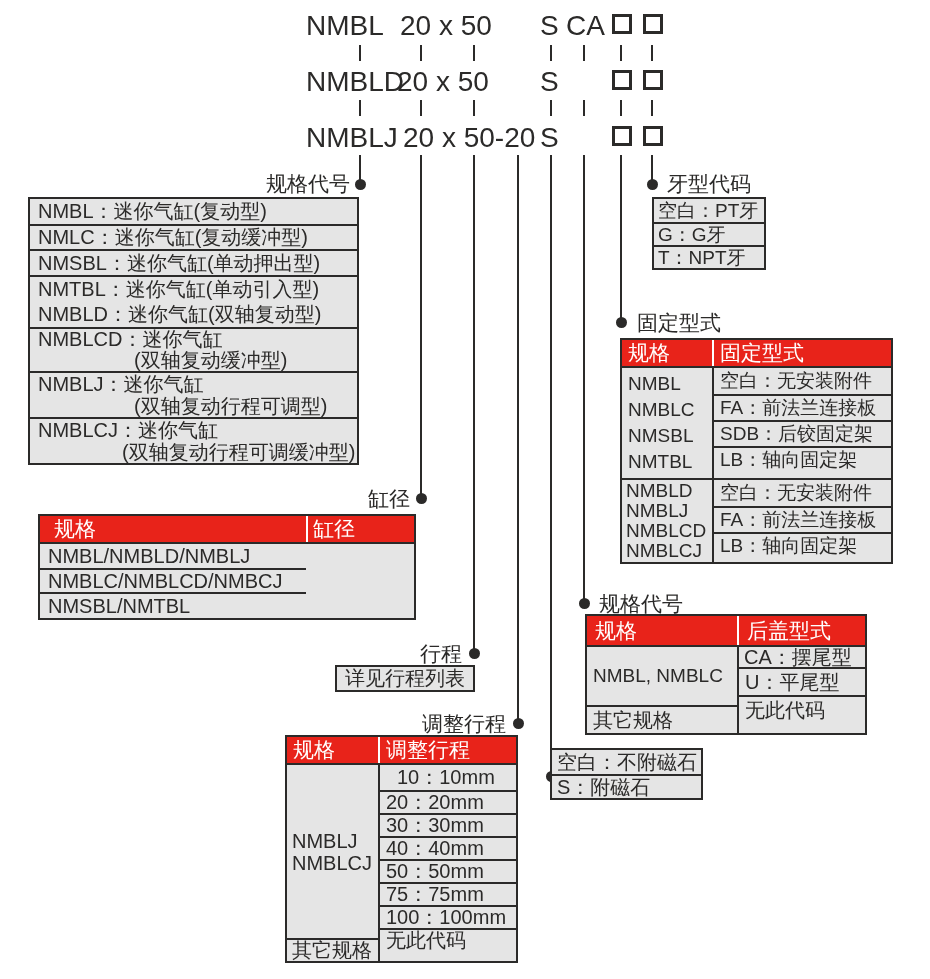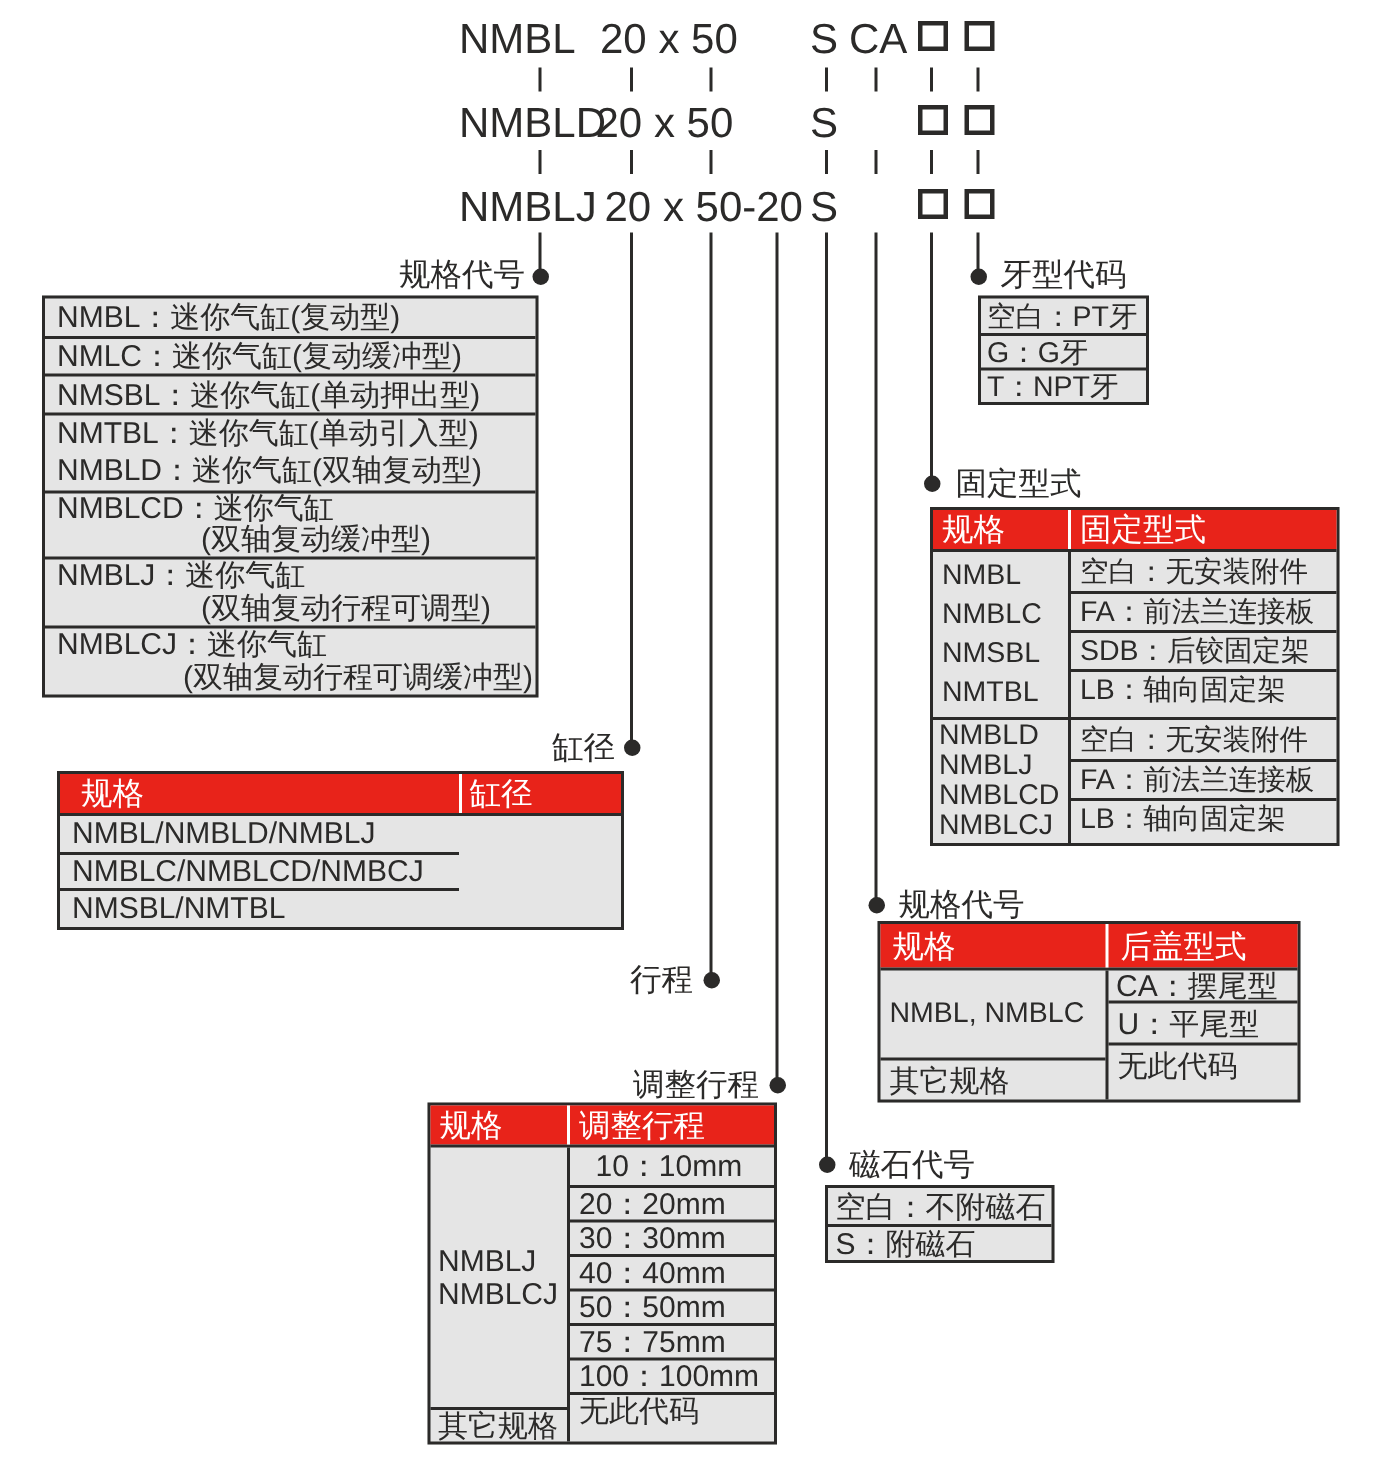--- a/index.html
+++ b/index.html
@@ -129,20 +129,21 @@
     </div>
     <div class="cols bt">
       <div style="width:266px">
         <div class="cell" style="height:24px">NMBL/NMBLD/NMBLJ</div>
         <div class="cell bt" style="height:24px">NMBLC/NMBLCD/NMBCJ</div>
         <div class="cell bt" style="height:26px">NMSBL/NMTBL</div>
       </div>
     </div>
   </div>
 
+  <div class="tbl note" style="left:335px;top:665px;width:140px;height:27px">详见行程列表</div>
 
   <div class="tbl" style="left:285px;top:735px;width:233px">
     <div class="hdr" style="height:26px">
       <div class="hcell" style="width:91px;padding-left:6px">规格</div>
       <div class="hcell wdiv" style="flex:1;padding-left:6px">调整行程</div>
     </div>
     <div class="cols bt">
       <div style="width:91px">
         <div class="vcenter" style="height:173px;padding-left:5px">
           <div class="ln" style="line-height:22px">NMBLJ</div>
@@ -156,21 +157,21 @@
         <div class="cell bt" style="height:23px;padding-left:6px">30：30mm</div>
         <div class="cell bt" style="height:23px;padding-left:6px">40：40mm</div>
         <div class="cell bt" style="height:23px;padding-left:6px">50：50mm</div>
         <div class="cell bt" style="height:23px;padding-left:6px">75：75mm</div>
         <div class="cell bt" style="height:23px;padding-left:6px">100：100mm</div>
         <div class="cell bt" style="height:23px;padding-left:6px">无此代码</div>
       </div>
     </div>
   </div>
 
-  <div class="tbl" style="left:550px;top:790px;width:153px">
+  <div class="tbl" style="left:550px;top:748px;width:153px">
     <div class="cell" style="height:24px;padding-left:5px">空白：不附磁石</div>
     <div class="cell bt" style="height:24px;padding-left:5px">S：附磁石</div>
   </div>
 
   <div class="tbl" style="left:585px;top:614px;width:282px">
     <div class="hdr" style="height:29px">
       <div class="hcell" style="width:150px;padding-left:8px">规格</div>
       <div class="hcell wdiv" style="flex:1;padding-left:8px">后盖型式</div>
     </div>
     <div class="cols bt">

